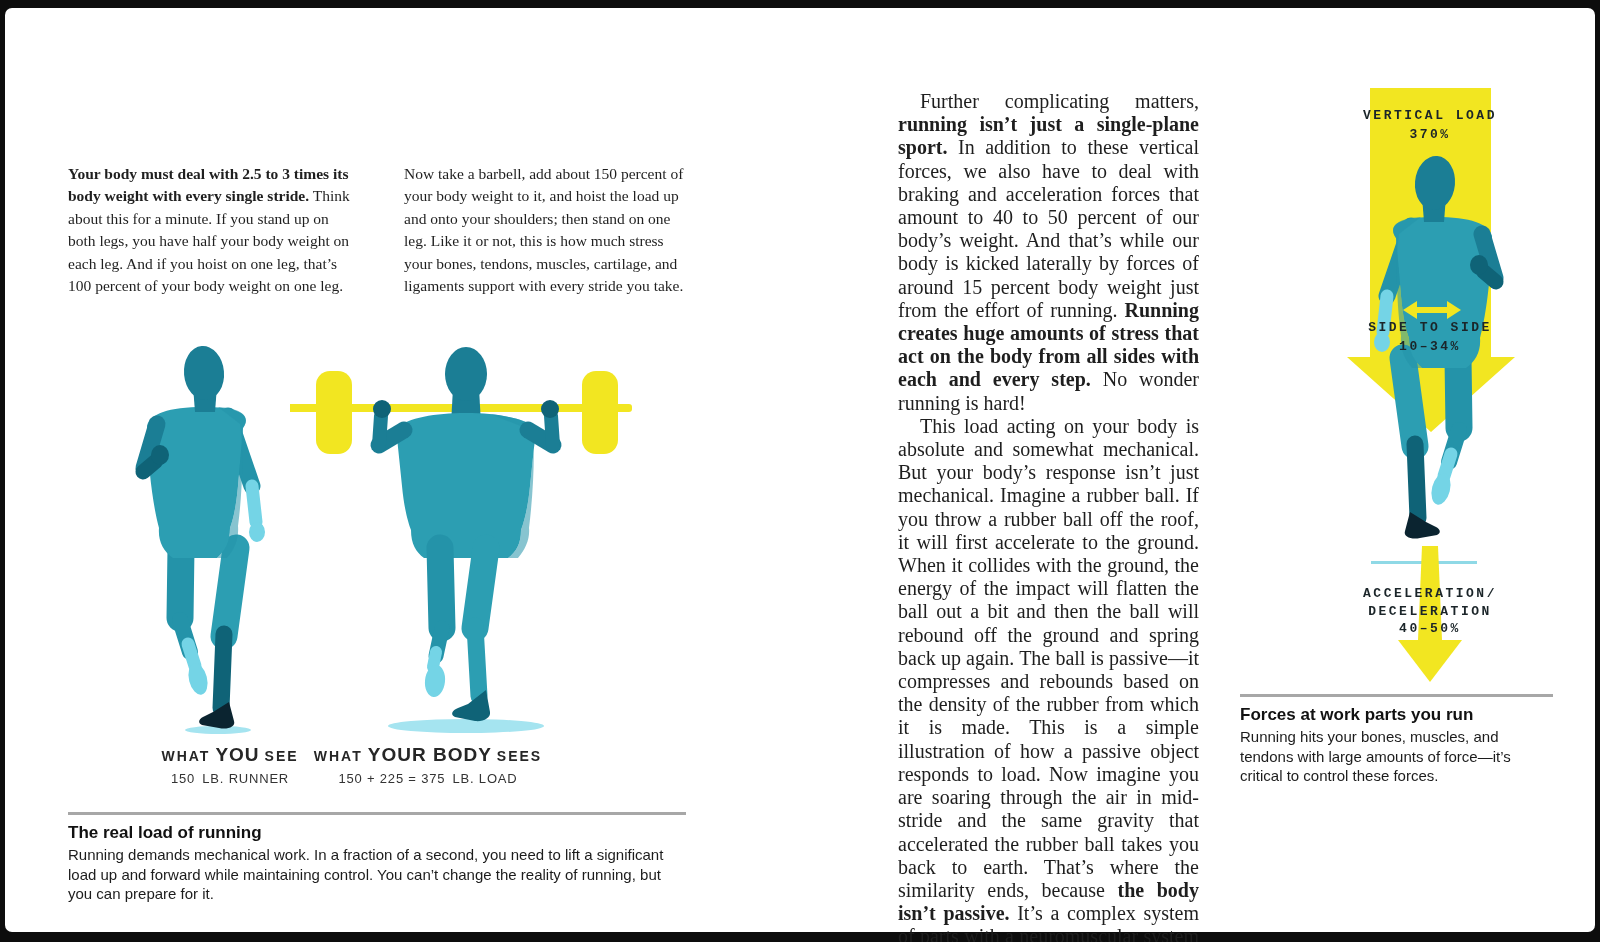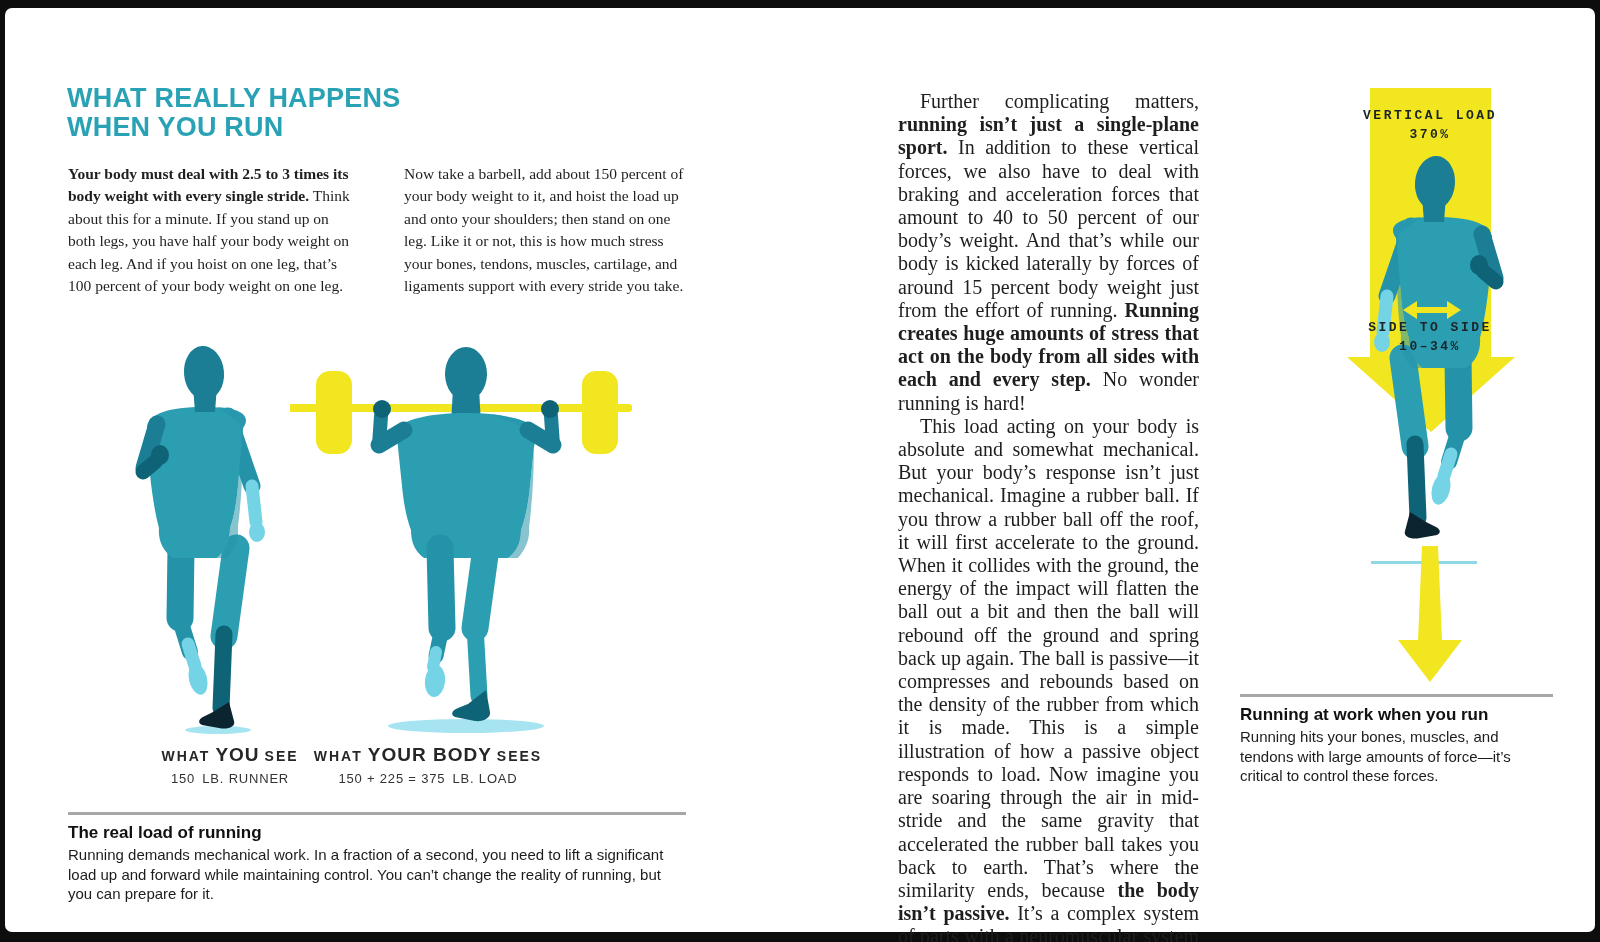--- a/index.html
+++ b/index.html
@@ -127,24 +127,20 @@
       <path d="M146 316 L143 331" class="st" style="stroke:var(--figure-light-cyan,#74d4e6);stroke-width:12"></path>
       <ellipse cx="145" cy="345" rx="10" ry="16" transform="rotate(6 145 345)" style="fill:var(--figure-light-cyan,#74d4e6)"></ellipse>
     </g>
   </defs>
 </svg>
 
 <div class="sheet"></div>
 
 <div class="content">
 
-  <div class="abs heading">
-    <div>WHAT REALLY HAPPENS</div>
-    <div>WHEN YOU RUN</div>
-  </div>
 
   <div class="abs intro intro-col1">
     <b>Your body must deal with 2.5 to 3 times its body weight with every single stride.</b><span> Think about this for a minute. If you stand up on both legs, you have half your body weight on each leg. And if you hoist on one leg, that’s 100 percent of your body weight on one leg.</span>
   </div>
 
   <div class="abs intro intro-col2">
     <span>Now take a barbell, add about 150 percent of your body weight to it, and hoist the load up and onto your shoulders; then stand on one leg. Like it or not, this is how much stress your bones, tendons, muscles, cartilage, and ligaments support with every stride you take.</span>
   </div>
 
   <svg class="abs" style="left:100px;top:336px" width="220" height="400" viewBox="0 0 220 400">
@@ -198,19 +194,24 @@
     </svg>
 
     <div class="d-lbl vert">
       <div>VERTICAL LOAD</div>
       <div>370%</div>
     </div>
     <div class="d-lbl side">
       <div>SIDE TO SIDE</div>
       <div>10–34%</div>
     </div>
+    <div class="d-lbl accel">
+      <div>ACCELERATION/</div>
+      <div>DECELERATION</div>
+      <div>40–50%</div>
+    </div>
   </div>
 
   <div class="abs divider" style="left:1240px;top:694px;width:313px"></div>
-  <div class="abs rcap-title" style="left:1240px;top:705px;width:310px">Running at work when you run</div>
+  <div class="abs rcap-title" style="left:1240px;top:705px;width:310px">Forces at work parts you run</div>
   <div class="abs rcap-body" style="left:1240px;top:727px;width:308px">Running hits your bones, muscles, and tendons with large amounts of force—it’s critical to control these forces.</div>
 
 </div>
 
 </body></html>

